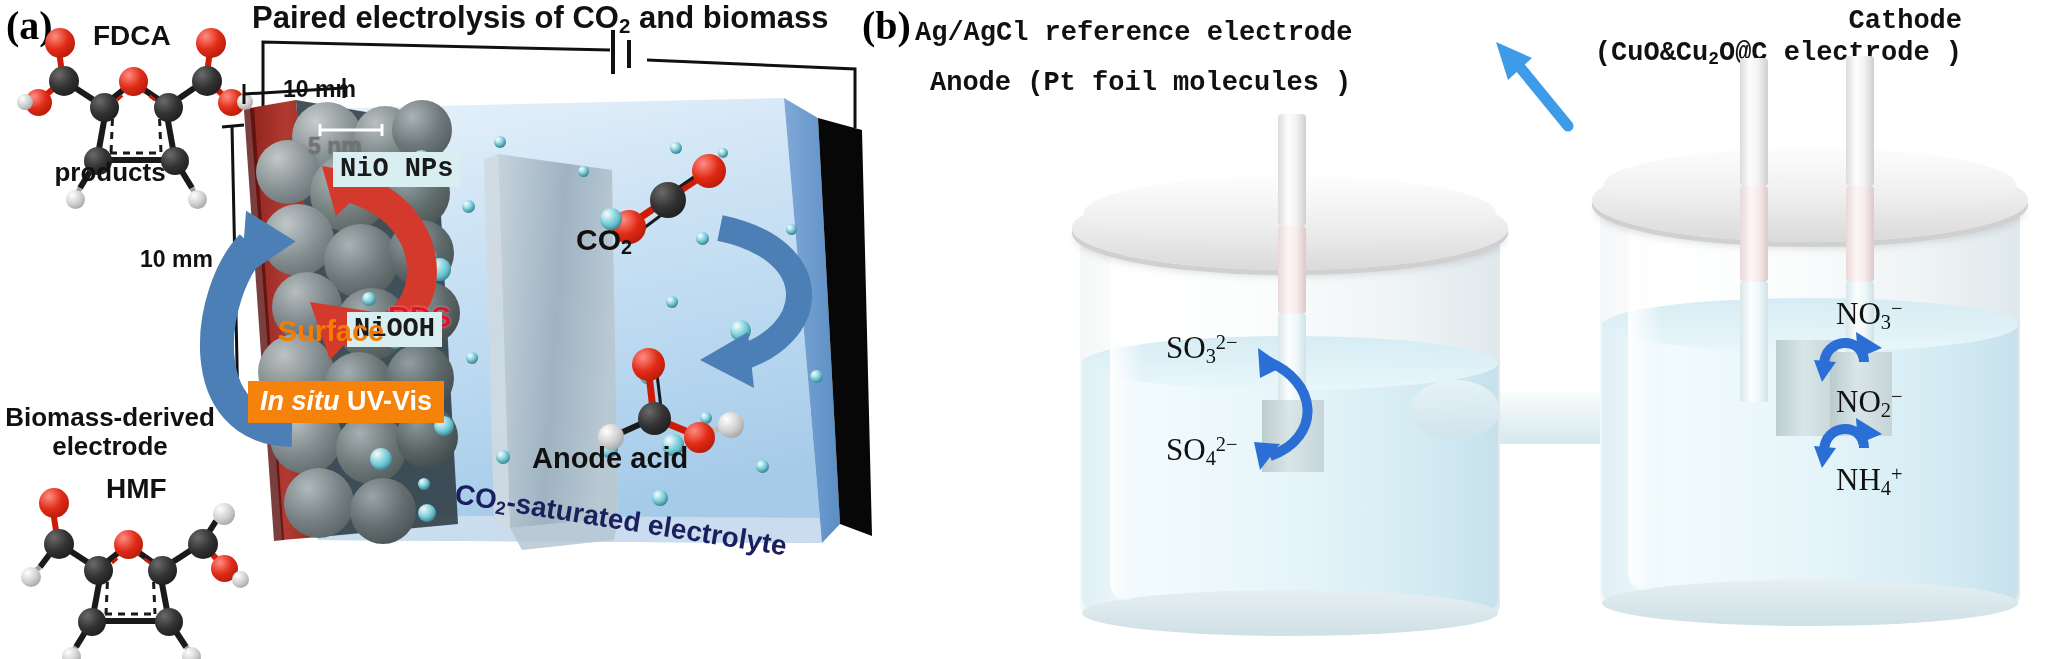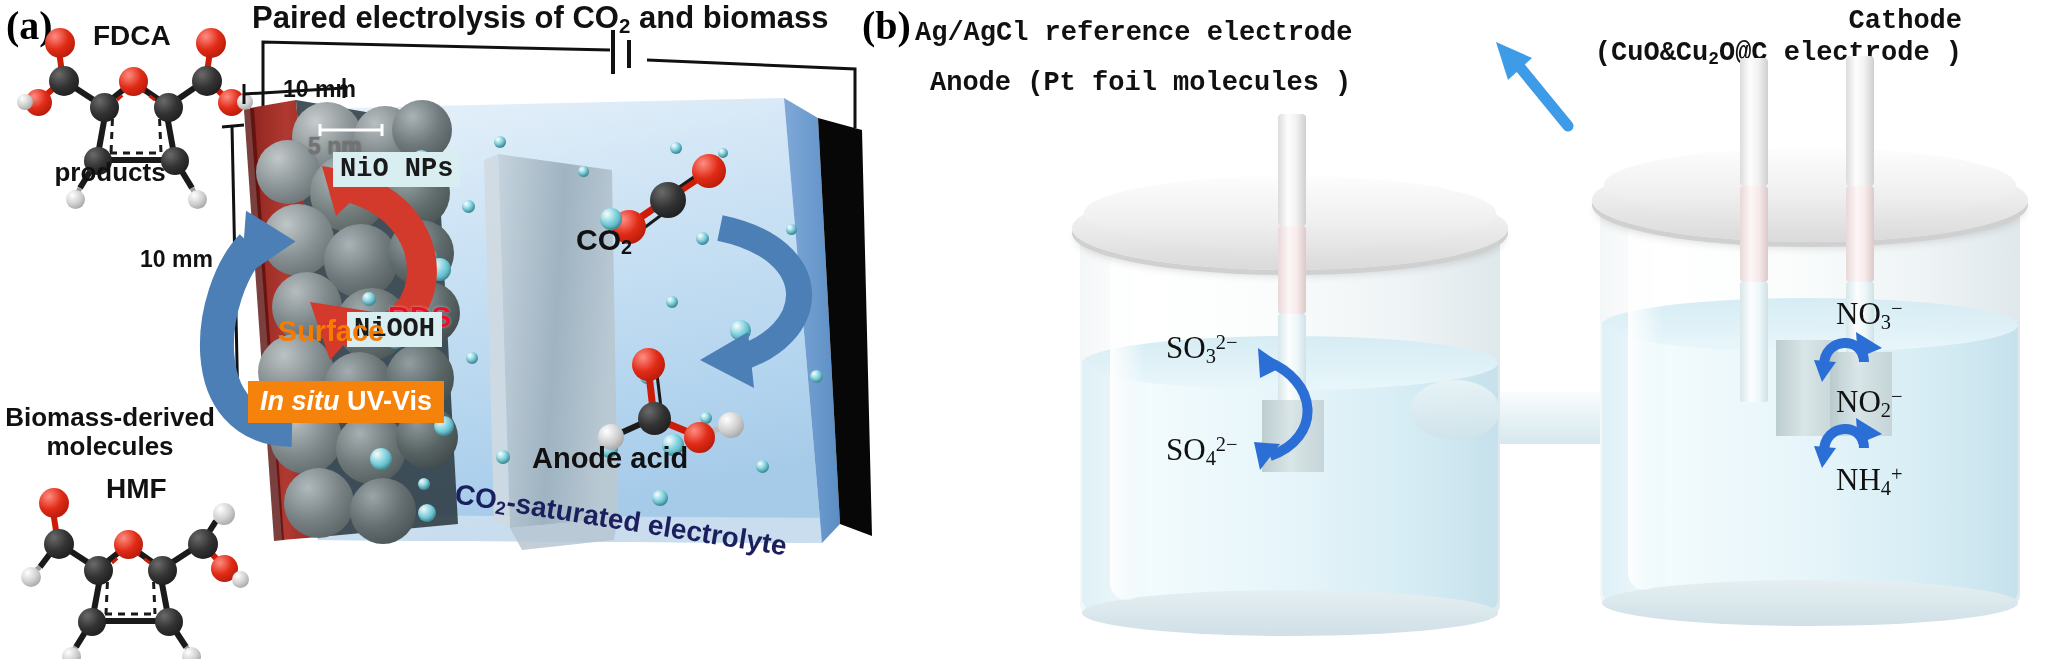--- a/index.html
+++ b/index.html
@@ -129,21 +129,21 @@
     <div class="atom atomH" style="left:48px;top:168px;width:19px;height:19px;"></div>
     <div class="atom atomH" style="left:170px;top:168px;width:19px;height:19px;"></div>
   </div>
   <div class="abs a-mol" style="left:93px;top:20px;">FDCA</div>
   <div class="abs a-lab" style="left:10px;top:158px;width:200px;">
     <div>products</div>
   </div>
 
   <div class="abs a-lab" style="left:5px;top:395px;width:210px;margin-top:8px;">
     <div>Biomass-derived</div>
-    <div>molecules</div>
+    <div>electrode</div>
   </div>
   <div class="abs a-mol" style="left:106px;top:473px;">HMF</div>
   <div class="abs" style="left:10px;top:475px;width:240px;height:180px;">
     <svg width="240" height="180" viewBox="0 0 240 180">
       <g stroke="#1a1a1a" stroke-width="6">
         <line x1="48" y1="68" x2="88" y2="94"></line>
         <line x1="88" y1="94" x2="118" y2="70"></line>
         <line x1="118" y1="70" x2="152" y2="94"></line>
         <line x1="152" y1="94" x2="192" y2="68"></line>
         <line x1="91" y1="98" x2="82" y2="146"></line>

